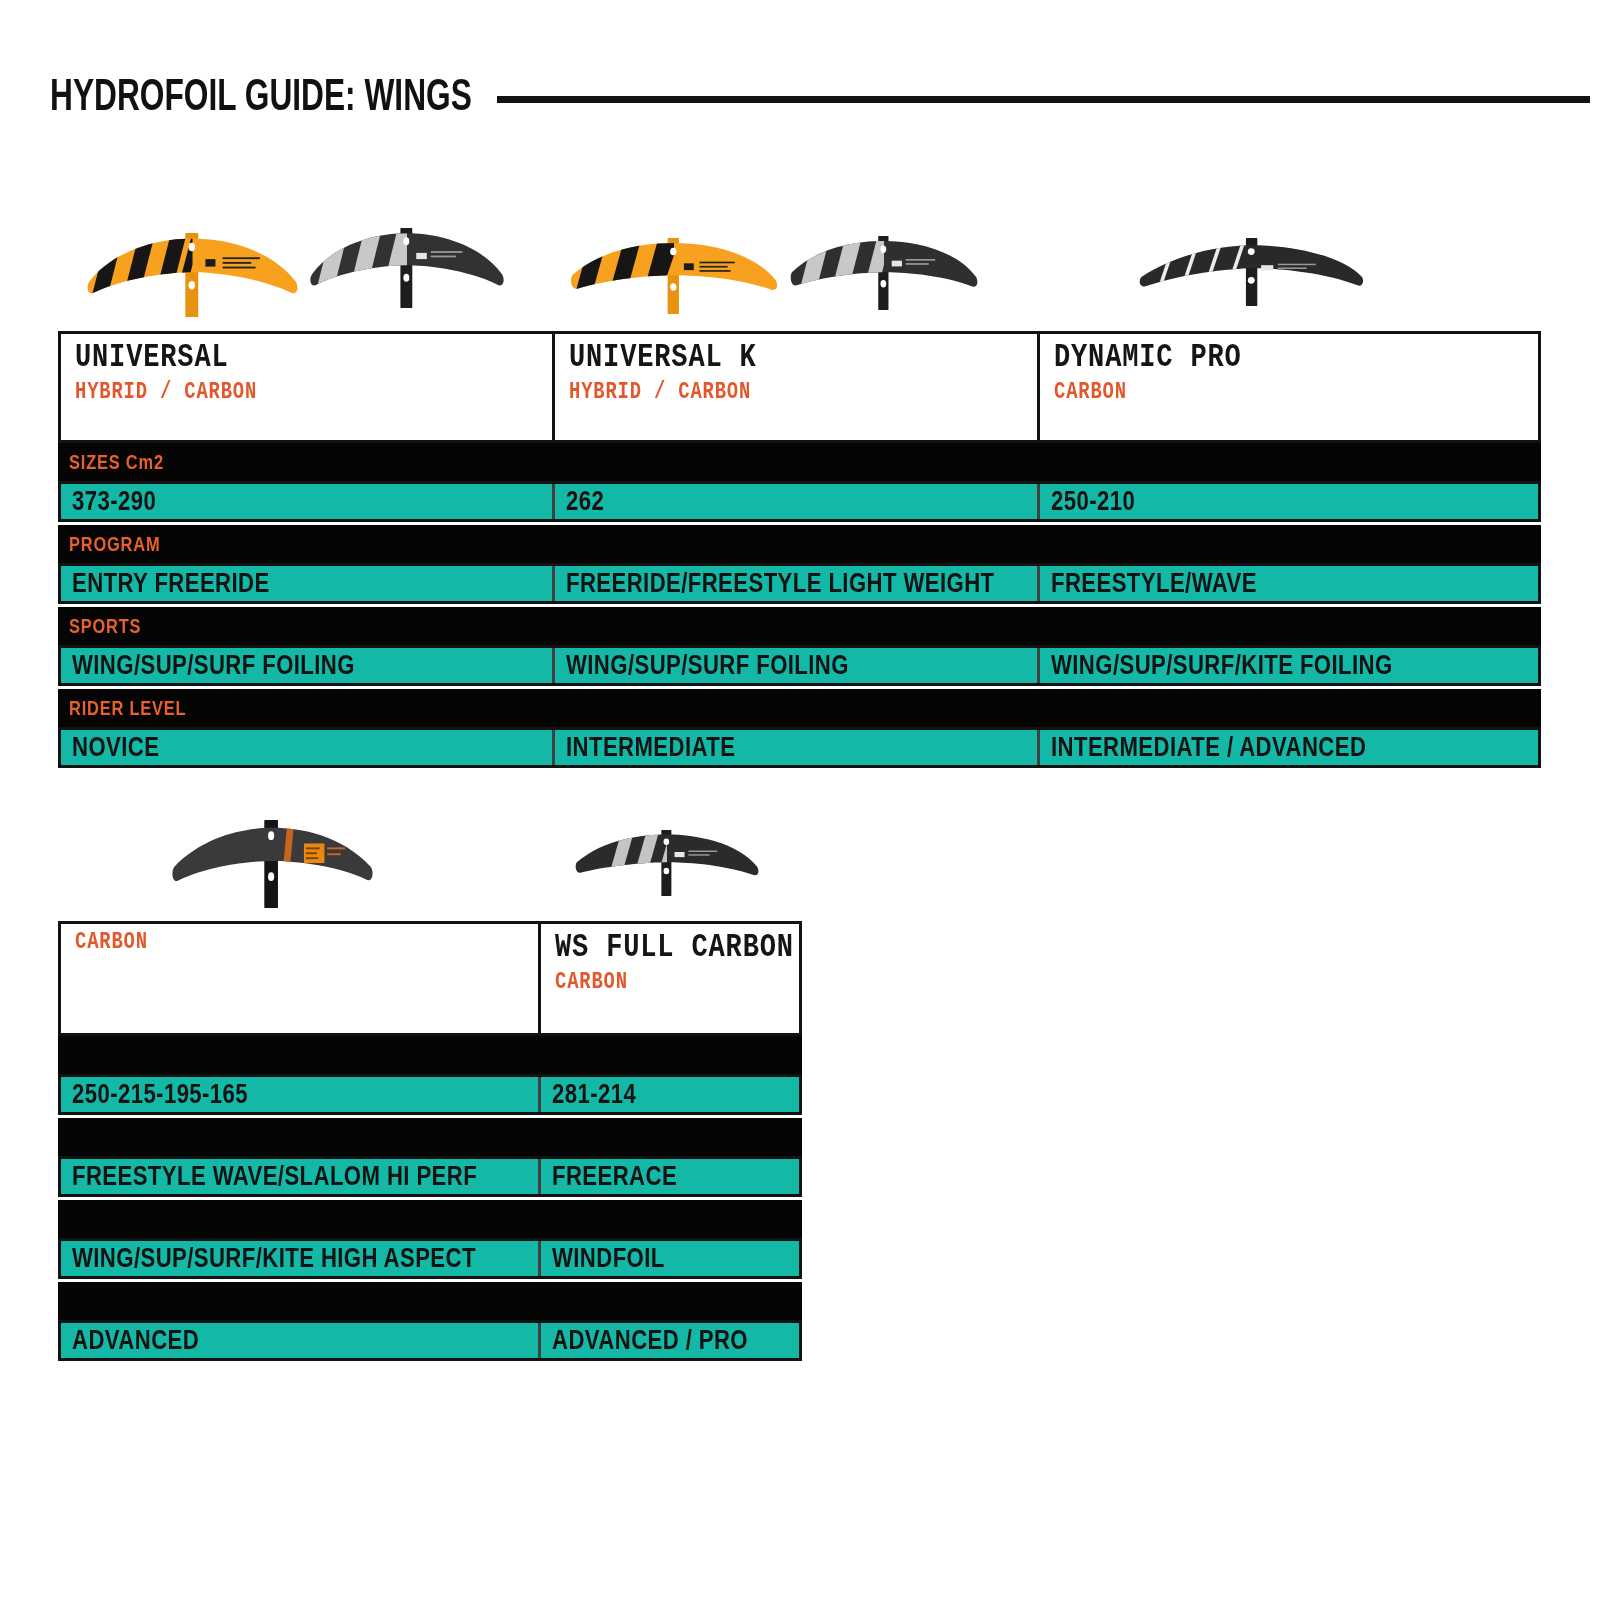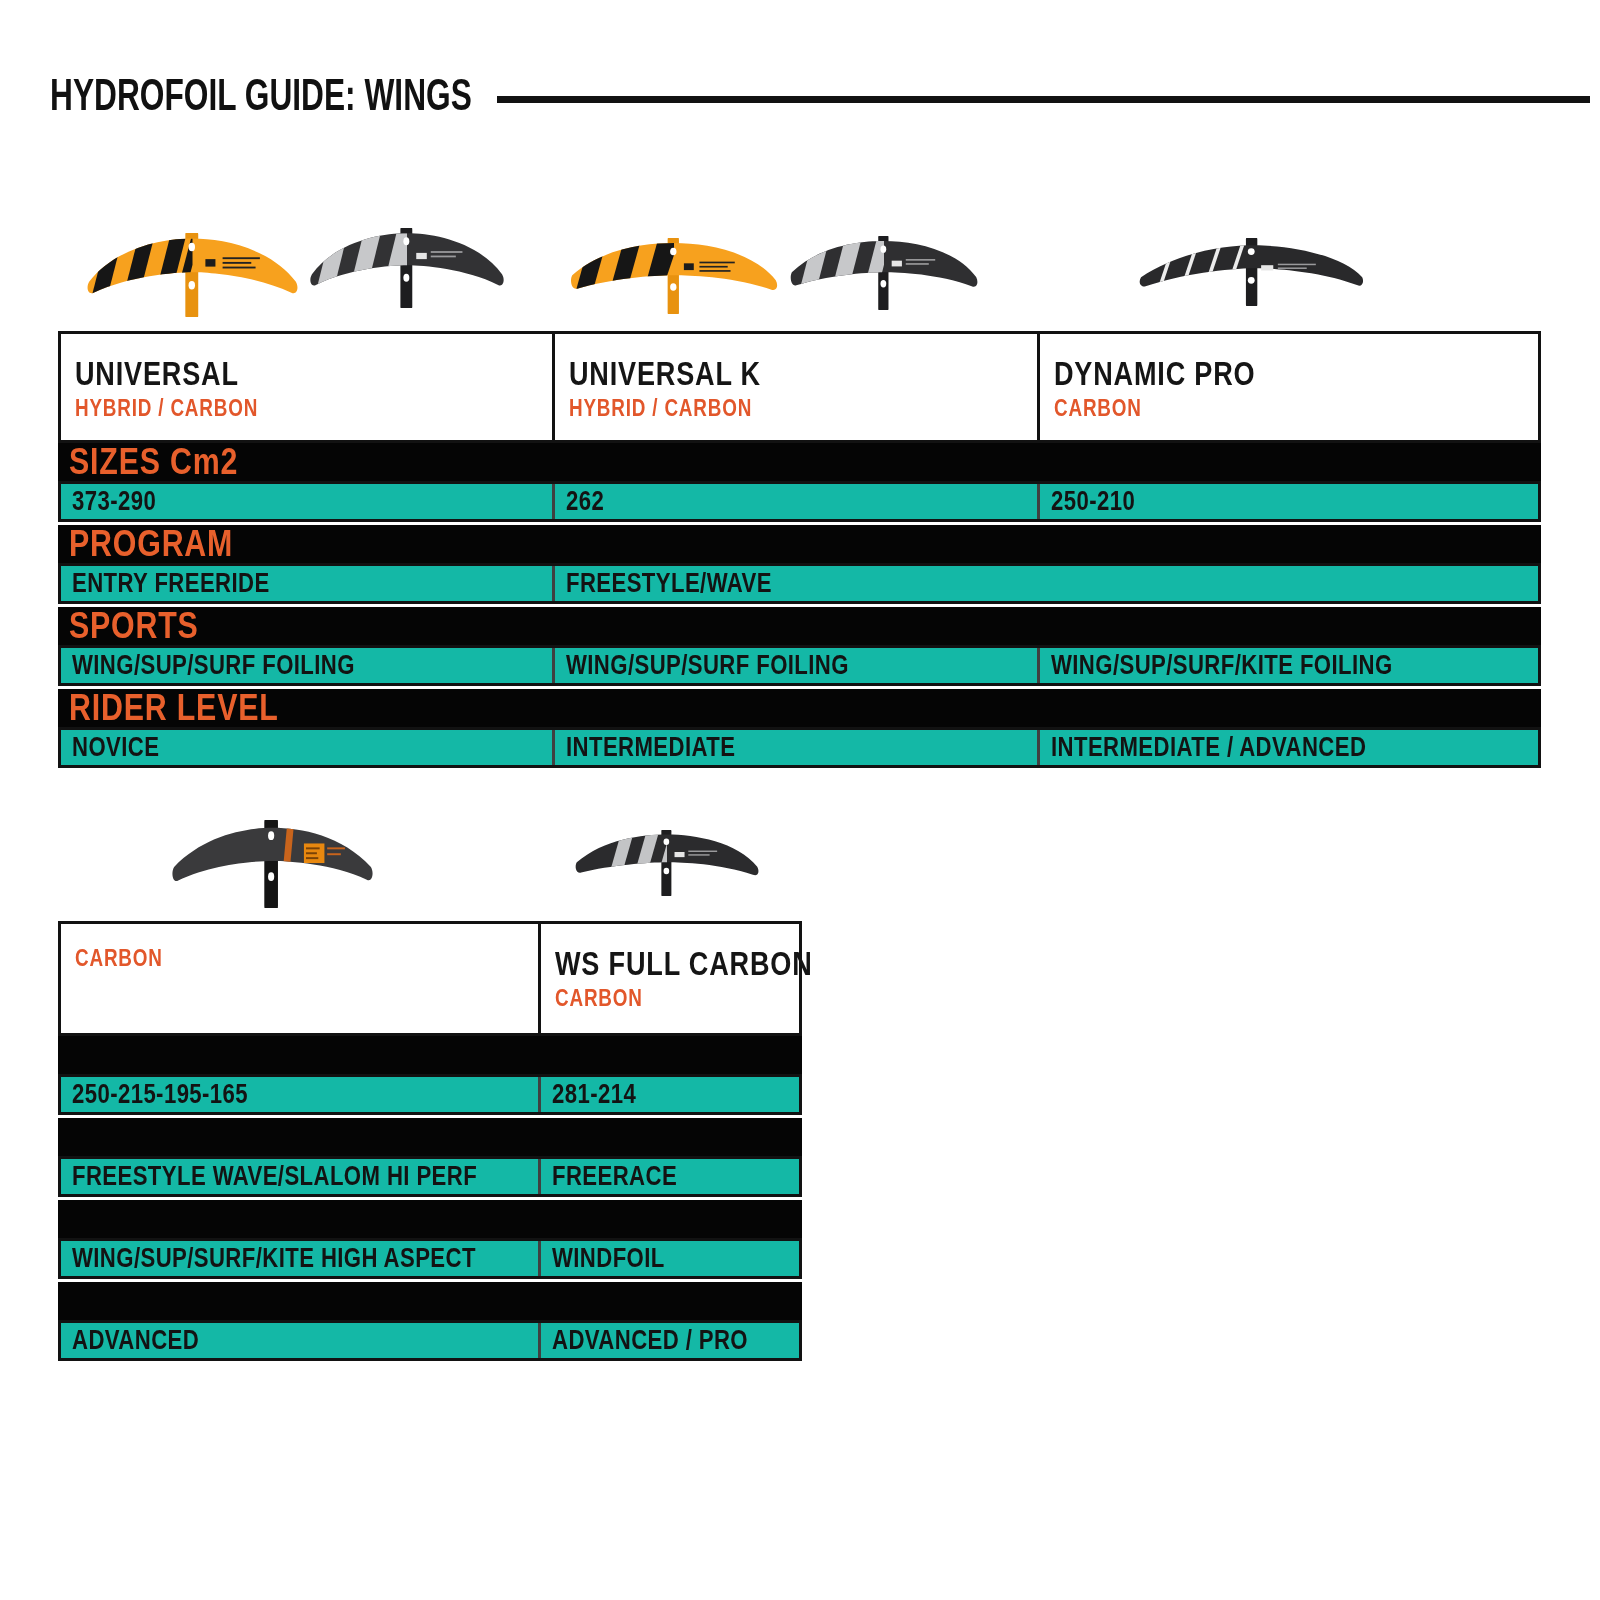--- a/index.html
+++ b/index.html
@@ -16,27 +16,27 @@
   .wing { position:absolute; }
 
   
   .spec-table { position:absolute; }
   .t1 { left:58px; top:331px; width:1483px; }
   .t2 { left:58px; top:921px; width:744px; }
 
   .head-row { display:grid; border:3px solid #121212; background:#fff; }
   .t1 .head-row { grid-template-columns:491px 485px 1fr; height:112px; }
   .t2 .head-row { grid-template-columns:477px 1fr; height:115px; }
-  .head-cell { padding:20px 0 0 14px; border-left:3px solid #121212; }
+  .head-cell { padding:4px 0 0 14px; border-left:3px solid #121212;font-family:Liberation Mono, monospace; }
   .head-cell:first-child { border-left:none; }
   .product-name { font-size:33px; font-weight:700; color:#151515; letter-spacing:1px; line-height:1.22; }
   .product-construction { font-size:23px; font-weight:700; color:#E2572B; letter-spacing:1px; line-height:1.22; }
 
   .band { height:38px; background:#050505; padding-left:11px; display:flex; align-items:center; }
-  .band-label { font-size:37px; font-weight:700; color:#E8602C; letter-spacing:1px; }
+  .band-label { font-size:20px; font-weight:700; color:#E8602C; letter-spacing:1px; }
 
   .value-row { display:grid; border:3px solid #121212; height:41px; margin-bottom:3px; background:#14b8a6; }
   .t1 .value-row { grid-template-columns:491px 485px 1fr; }
   .t2 .value-row { grid-template-columns:477px 1fr;text-align:right; }
   .cell { display:flex; align-items:center; padding-left:11px; border-left:3px solid #404040; overflow:hidden; }
   .cell:first-child { border-left:none; }
   .cell-text { font-size:27px; font-weight:700; color:#131313; letter-spacing:0.5px; }
 </style>
 </head>
 <body>
@@ -191,20 +191,23 @@
         <span class="cell-text cond">250-210</span>
       </div>
   </div>
 
   <div class="band">
     <span class="band-label"><span class="cond">PROGRAM</span></span>
   </div>
   <div class="value-row">
     <div class="cell">
         <span class="cell-text cond">ENTRY FREERIDE</span>
+      </div>
+    <div class="cell">
+        <span class="cell-text cond">FREERIDE/FREESTYLE LIGHT WEIGHT</span>
       </div>
     <div class="cell">
         <span class="cell-text cond">FREESTYLE/WAVE</span>
       </div>
   </div>
 
   <div class="band">
     <span class="band-label"><span class="cond">SPORTS</span></span>
   </div>
   <div class="value-row">

